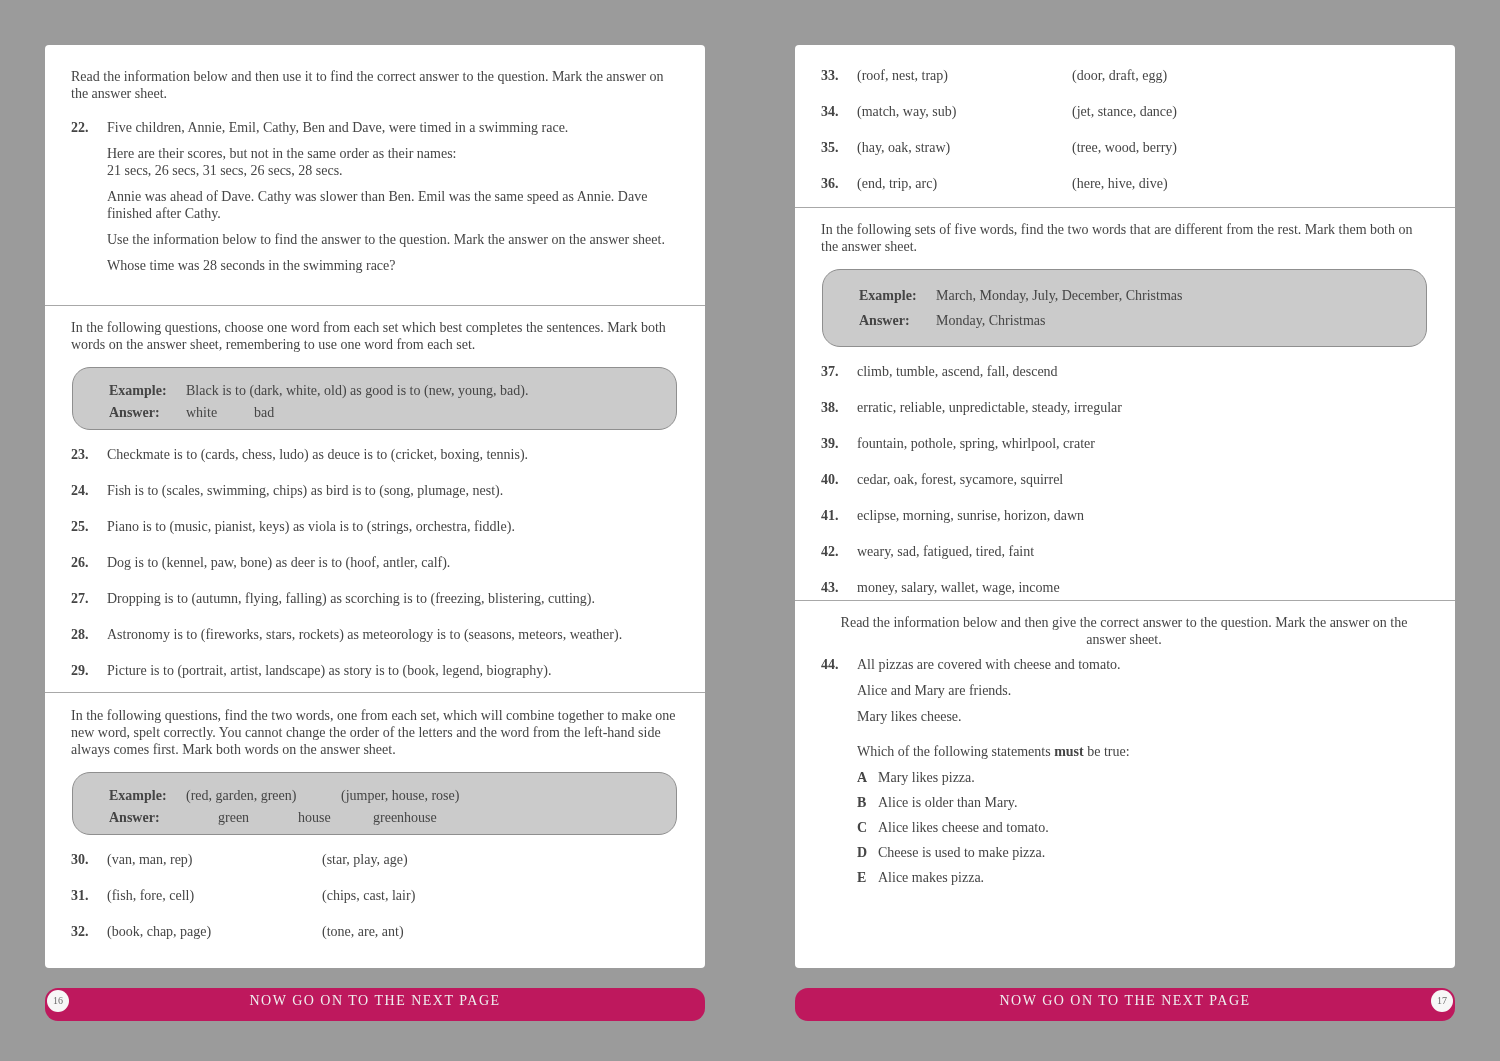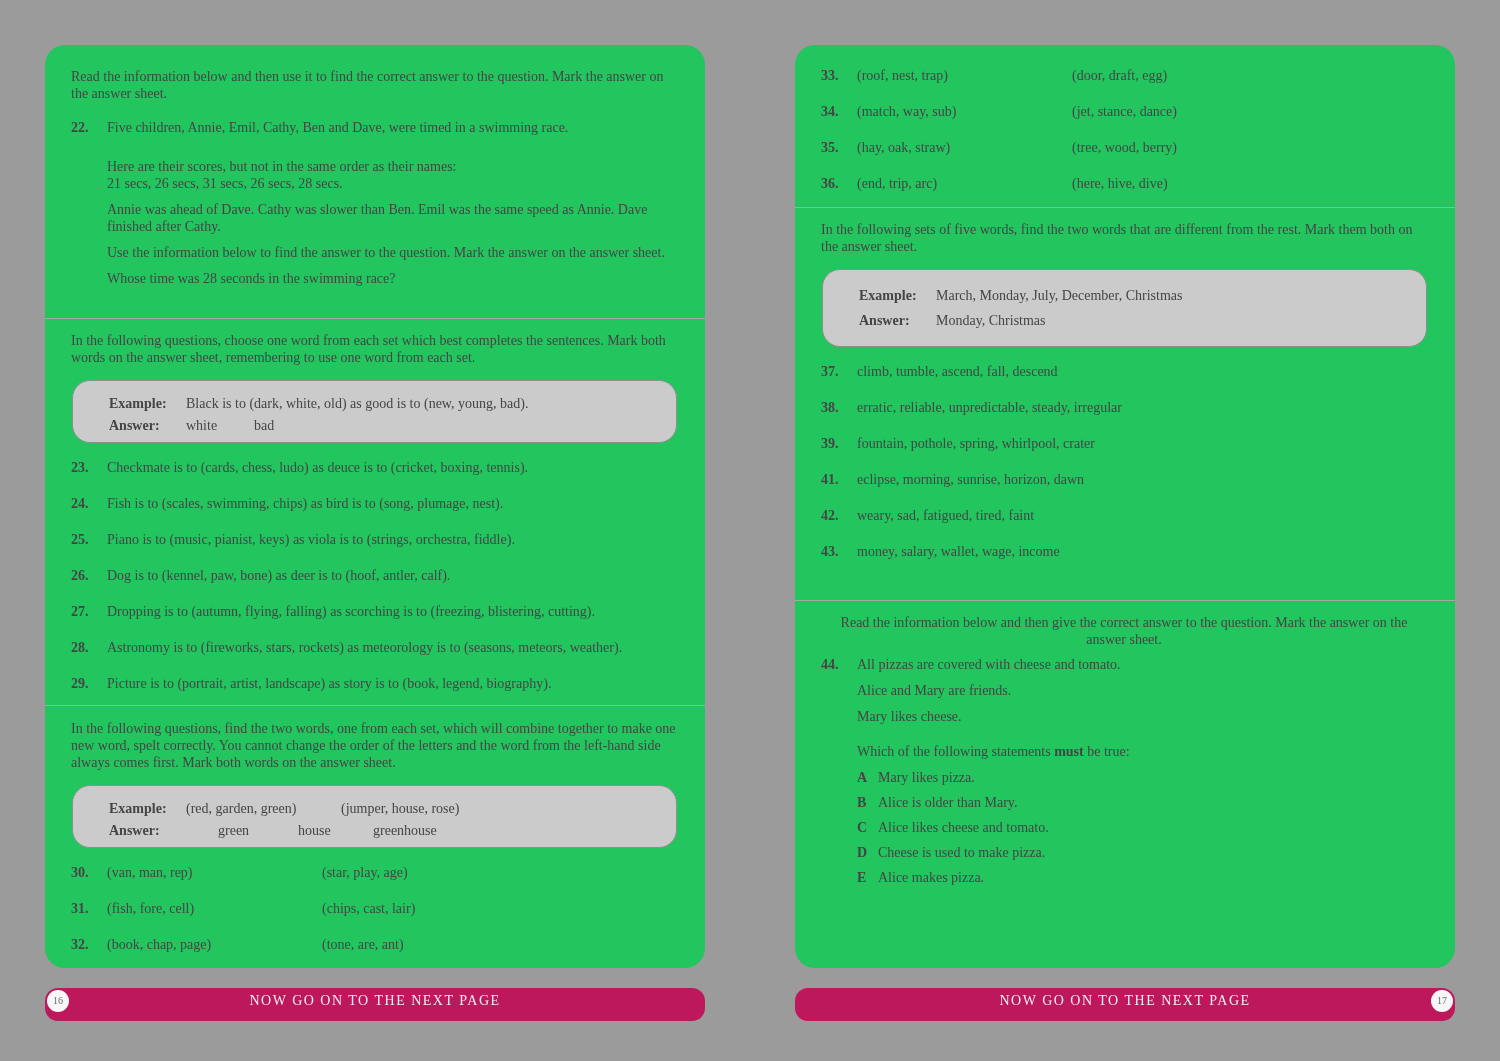--- a/index.html
+++ b/index.html
@@ -9,22 +9,22 @@
     font-family:"Liberation Serif", serif;
     color:#454545;
     position:relative;
     overflow:hidden;
   }
   .page {
     position:absolute;
     top:45px;
     width:660px;
     height:923px;
-    background:#22c55e;
-    border-radius:20px;
+    background:#ffffff;
+    border-radius:4px;
     overflow:hidden;
   }
   .page-left  { left:45px; }
   .page-right { left:795px; }
 
   .section { padding:0 28px 0 26px; }
   .section.divided { border-top:1px solid #a8a8a8; }
 
   .intro {
     font-size:14px;
@@ -107,21 +107,21 @@
   .badge-right { right:2px; }
 
   
   .s1 { padding-top:23px; }
   .s1 .intro { margin-bottom:17px; }
   .left-s2 { padding-top:13px; }
   .left-s3 { padding-top:14px; }
   .right-s4 { padding-top:22px; }
   .right-s5 { padding-top:13px; }
   .right-s6 { padding-top:13px; }
-  .q22 .qbody p:nth-child(1) { margin-bottom:22px; }
+  .q22 .qbody p:nth-child(1) { margin-bottom:9px; }
 </style>
 </head>
 <body>
 
 <div class="page page-left">
 
   <div class="section s1">
     <p class="intro">Read the information below and then use it to find the correct answer to the question. Mark the answer on the answer sheet.</p>
 
     <div class="qblock q22">
@@ -264,20 +264,24 @@
     </div>
     <div class="qrow">
       <span class="qnum">38.</span>
       <span class="qtext">erratic, reliable, unpredictable, steady, irregular</span>
     </div>
     <div class="qrow">
       <span class="qnum">39.</span>
       <span class="qtext">fountain, pothole, spring, whirlpool, crater</span>
     </div>
     <div class="qrow">
+      <span class="qnum">40.</span>
+      <span class="qtext">cedar, oak, forest, sycamore, squirrel</span>
+    </div>
+    <div class="qrow">
       <span class="qnum">41.</span>
       <span class="qtext">eclipse, morning, sunrise, horizon, dawn</span>
     </div>
     <div class="qrow">
       <span class="qnum">42.</span>
       <span class="qtext">weary, sad, fatigued, tired, faint</span>
     </div>
     <div class="qrow">
       <span class="qnum">43.</span>
       <span class="qtext">money, salary, wallet, wage, income</span>

